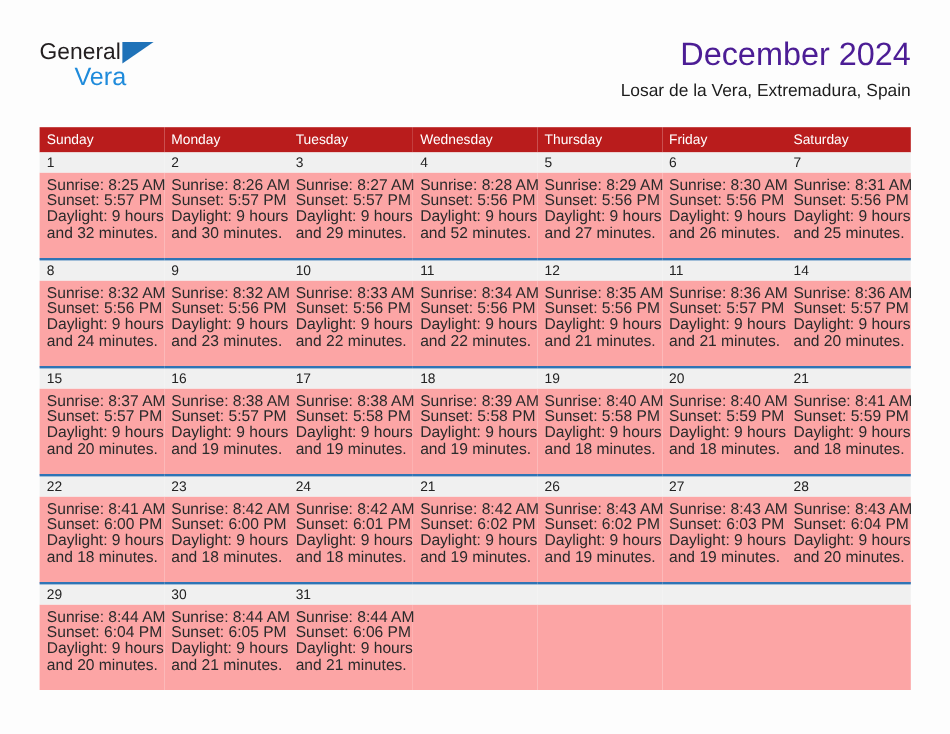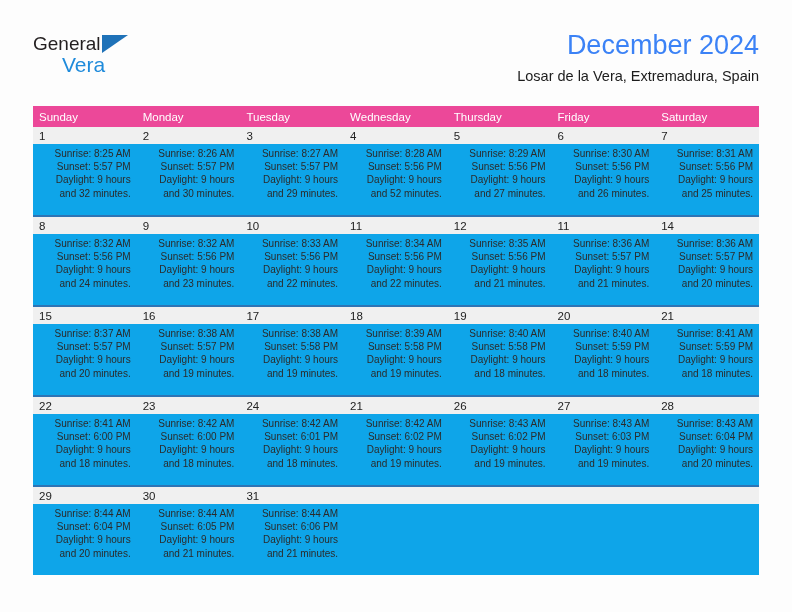--- a/index.html
+++ b/index.html
@@ -64,21 +64,21 @@
   }
 
   .title-block {
     position: absolute;
     right: 0;
     top: 0;
     text-align: right;
   }
   .cal-title {
     font-size: 27px;
-    color: #3b82f6;
+    color: #4c1d95;
     line-height: 34px;
     white-space: nowrap;
   }
   .cal-subtitle {
     margin-top: 5px;
     font-size: 14.5px;
     color: #1c1c1c;
     line-height: 18px;
     white-space: nowrap;
   }
@@ -88,21 +88,21 @@
     position: absolute;
     left: 33px;
     top: 106px;
     width: 726px;
     border-collapse: collapse;
     table-layout: fixed;
   }
   .cal col { width: 103.71px; }
 
   .cal thead th {
-    background: #ec4899;
+    background: #b91c1c;
     color: #ffffff;
     font-size: 11.5px;
     font-weight: normal;
     text-align: left;
     padding: 4px 0 4px 6px;
     height: 13px;
     vertical-align: middle;
     border: none;
   }
 
@@ -111,22 +111,22 @@
     font-size: 11.5px;
     color: #222222;
     text-align: left;
     padding: 3px 0 2px 6px;
     vertical-align: top;
     border-top: 2px solid #2e74b5;
   }
   .week-first .daynum-row td { border-top: none; }
 
   .info-row td {
-    background: #0ea5e9;
-    font-size: 10px;
+    background: #fca5a5;
+    font-size: 13px;
     color: #2b2b2b;
     text-align: right;
     padding: 3px 6px 10px 6px;
     vertical-align: top;
     line-height: 13.2px;
     height: 58px;
     border: none;
   }
   .info-row td .ln { display: block; white-space: nowrap; }
 </style>

